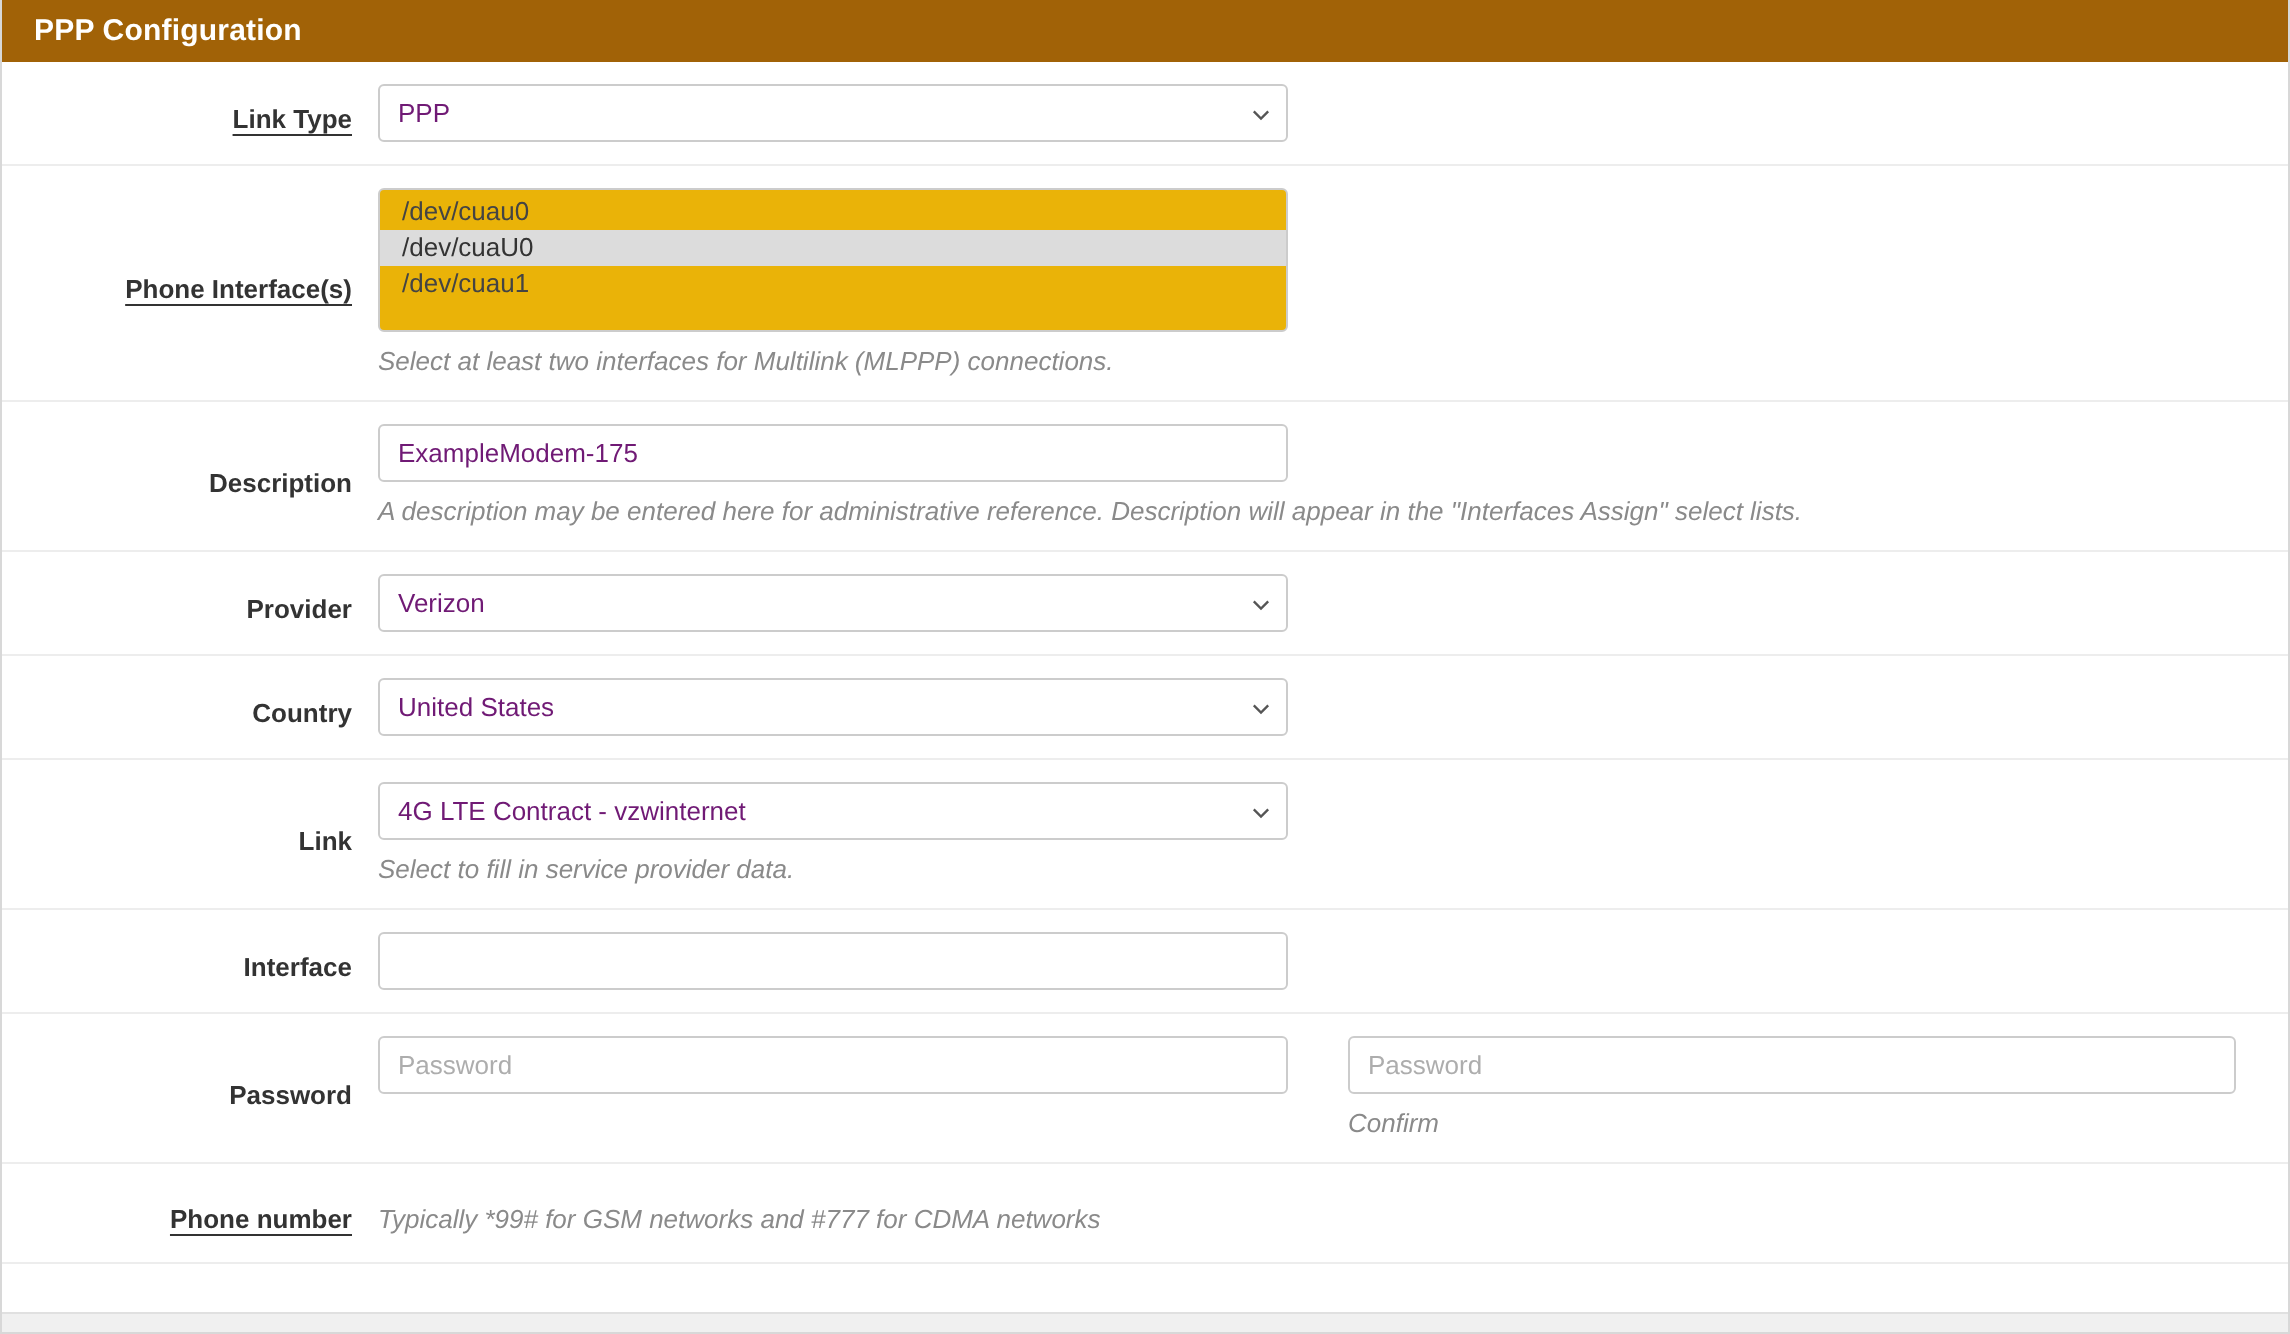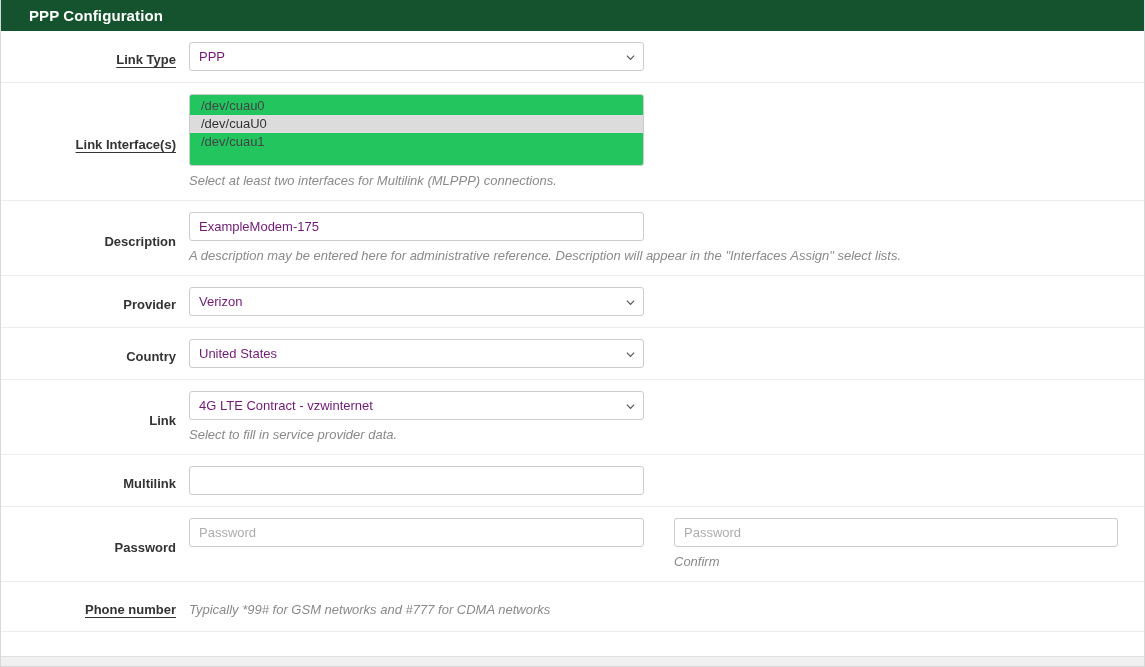--- a/index.html
+++ b/index.html
@@ -21,25 +21,25 @@
     width: 1145px;
     height: 667px;
     background: #ffffff;
     border: 1px solid #d8d8d8;
     border-top: none;
     display: flex;
     flex-direction: column;
   }
 
   .panel-heading {
-    background: #14532d;
+    background: #a16207;
     color: #ffffff;
     height: 31px;
     line-height: 31px;
-    padding: 0 0 0 28px;
+    padding: 0 0 0 16px;
     font-size: 15px;
     font-weight: bold;
     letter-spacing: .1px;
     flex: 0 0 auto;
   }
 
   .panel-body {
     flex: 1 1 auto;
     background: #ffffff;
     padding: 0;
@@ -113,21 +113,21 @@
     width: 9px;
     height: 9px;
     pointer-events: none;
   }
 
   .listbox {
     width: 100%;
     height: 72px;
     border: 1px solid #cccccc;
     border-radius: 3px;
-    background: #22c55e;
+    background: #eab308;
     padding: 2px 0 0 0;
     overflow: hidden;
   }
   .listbox .opt {
     padding: 0 0 0 11px;
     height: 18px;
     line-height: 18px;
     font-size: 13px;
     color: #444444;
   }
@@ -172,21 +172,21 @@
             <svg class="chev" viewBox="0 0 10 10">
               <path d="M1 3 L5 7 L9 3" fill="none" stroke="#555555" stroke-width="1.3"></path>
             </svg>
           </div>
         </div>
       </div>
     </div>
 
     <div class="form-group">
       <div class="col-label">
-        <span class="underlined">Link Interface(s)</span>
+        <span class="underlined">Phone Interface(s)</span>
       </div>
       <div class="col-field">
         <div class="field-col w-main">
           <div class="listbox">
             <div class="opt">/dev/cuau0</div>
             <div class="opt selected">/dev/cuaU0</div>
             <div class="opt">/dev/cuau1</div>
           </div>
           <div class="help-block">Select at least two interfaces for Multilink (MLPPP) connections.</div>
         </div>
@@ -249,21 +249,21 @@
               <path d="M1 3 L5 7 L9 3" fill="none" stroke="#555555" stroke-width="1.3"></path>
             </svg>
           </div>
           <div class="help-block">Select to fill in service provider data.</div>
         </div>
       </div>
     </div>
 
     <div class="form-group">
       <div class="col-label">
-        <span>Multilink</span>
+        <span>Interface</span>
       </div>
       <div class="col-field">
         <div class="field-col w-main">
           <input class="fc" type="text" value="" style="">
         </div>
       </div>
     </div>
 
     <div class="form-group">
       <div class="col-label">

